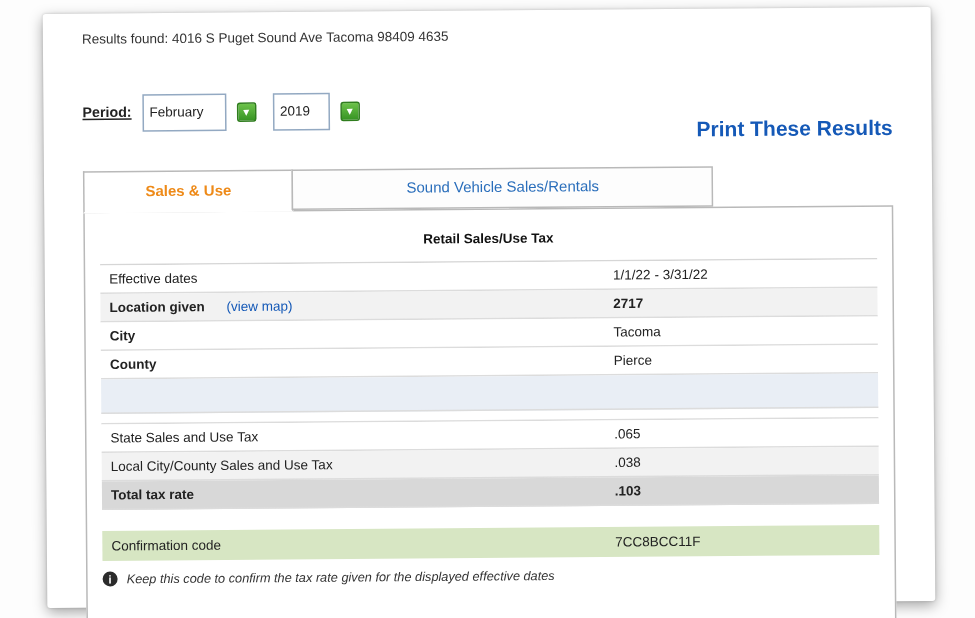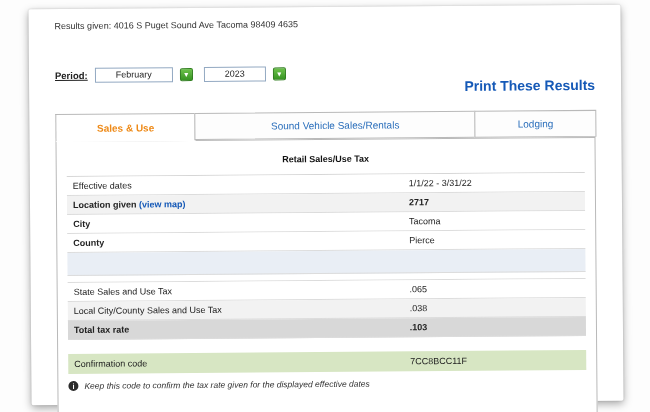--- a/index.html
+++ b/index.html
@@ -24,21 +24,21 @@
 
   .period-row {
     margin-top: 22px;
     display: flex; align-items: center; gap: 5px;
     font-size: 9.5px;
   }
   .period-label { font-weight: bold; color: #222; margin-right: 2px; text-decoration: underline; }
   .select-box {
     display: inline-flex; align-items: center;
     border: 1px solid #93a9c2; background: #fff;
-    height: 15px; padding: 0 20px;
+    height: 25px; padding: 0 4px;
     font-size: 9px; color: #222;
     min-width: 56px;
     cursor: default;
   }
   .select-box.year { min-width: 38px; }
   .dd-btn {
     width: 13px; height: 13px;
     margin-left: 2px; margin-right: 6px;
     background: linear-gradient(#6cc24a, #379423);
     border: 1px solid #2f7d1e; border-radius: 2px;
@@ -92,21 +92,21 @@
     background: #fff;
   }
   .trow .lbl { flex: 0 0 66%; padding-left: 6px; }
   .trow .val { flex: 1; }
   .trow.striped { background: #f2f2f2; }
   .trow.bold-label .lbl { font-weight: bold; }
   .trow.total { background: #d8d8d8; font-weight: bold; }
   .spacer-blue { height: 23px; background: #e9eef5; border-bottom: 1px solid #dcdcdc; }
   .spacer-white { height: 7px; border-bottom: 1px solid #dcdcdc; }
   .gap { height: 14px; }
-  .link { color: #1559b7; cursor: pointer; text-decoration: none; font-weight: bold; }
+  .link { color: #1559b7; cursor: pointer; text-decoration: none; font-weight: normal; margin-left: 12px; }
 
   .confirm-row {
     display: flex; align-items: center;
     height: 20px; margin: 0 10px;
     background: #d7e6c3;
     font-size: 9px; color: #222;
   }
   .confirm-row .lbl { flex: 0 0 66%; padding-left: 6px; }
   .confirm-row .val { flex: 1; }
   .note-row {
@@ -122,42 +122,39 @@
     font-size: 7.5px; font-weight: bold; font-style: normal;
     display: inline-flex; align-items: center; justify-content: center;
   }
 </style>
 </head>
 <body>
 
 <div class="card">
 
   <div class="results-line">
-    <span>Results given:</span>
+    <span>Results found:</span>
     <span>4016 S Puget Sound Ave Tacoma 98409 4635</span>
   </div>
 
   <div class="period-row">
     <span class="period-label">Period:</span>
     <span class="select-box">February</span>
     <span class="dd-btn">▾</span>
-    <span class="select-box year">2023</span>
+    <span class="select-box year">2019</span>
     <span class="dd-btn">▾</span>
     <a class="print-link">Print These Results</a>
   </div>
 
   <div class="tabs">
     <div class="tab t1 active">
       <span>Sales &amp; Use</span>
     </div>
     <div class="tab t2">
       <span>Sound Vehicle Sales/Rentals</span>
-    </div>
-    <div class="tab t3">
-      <span>Lodging</span>
     </div>
   </div>
 
   <div class="panel">
     <div class="panel-title">Retail Sales/Use Tax</div>
 
     <div class="tbl">
       <div class="trow">
         <span class="lbl">Effective dates</span>
         <span class="val">1/1/22 - 3/31/22</span>

